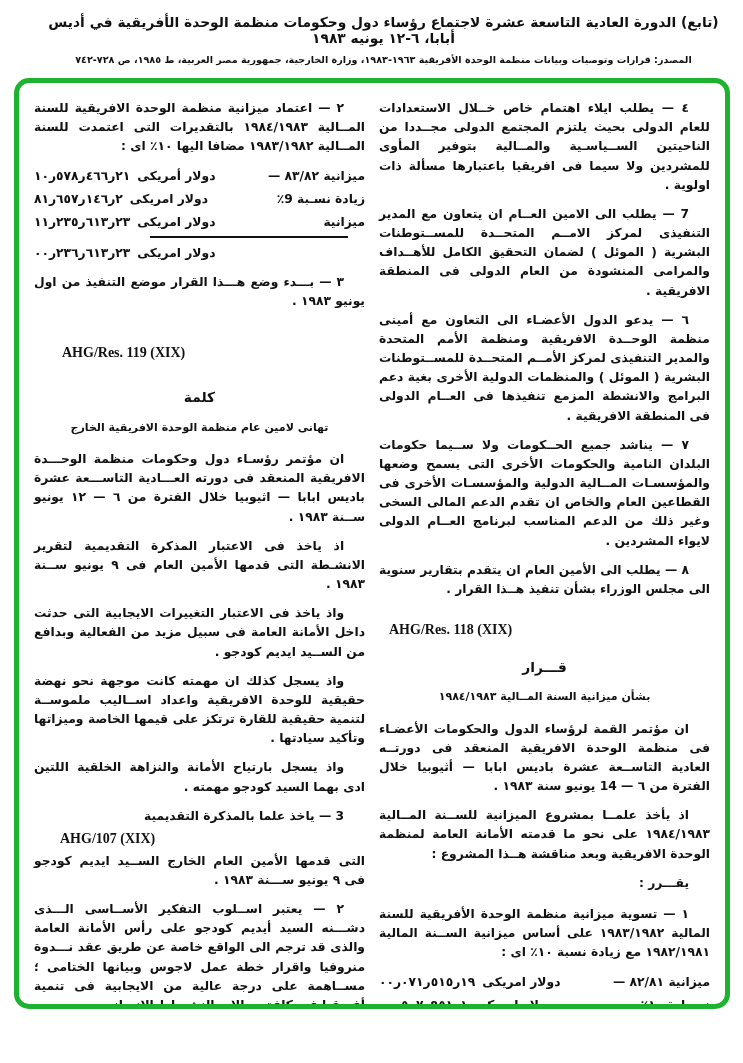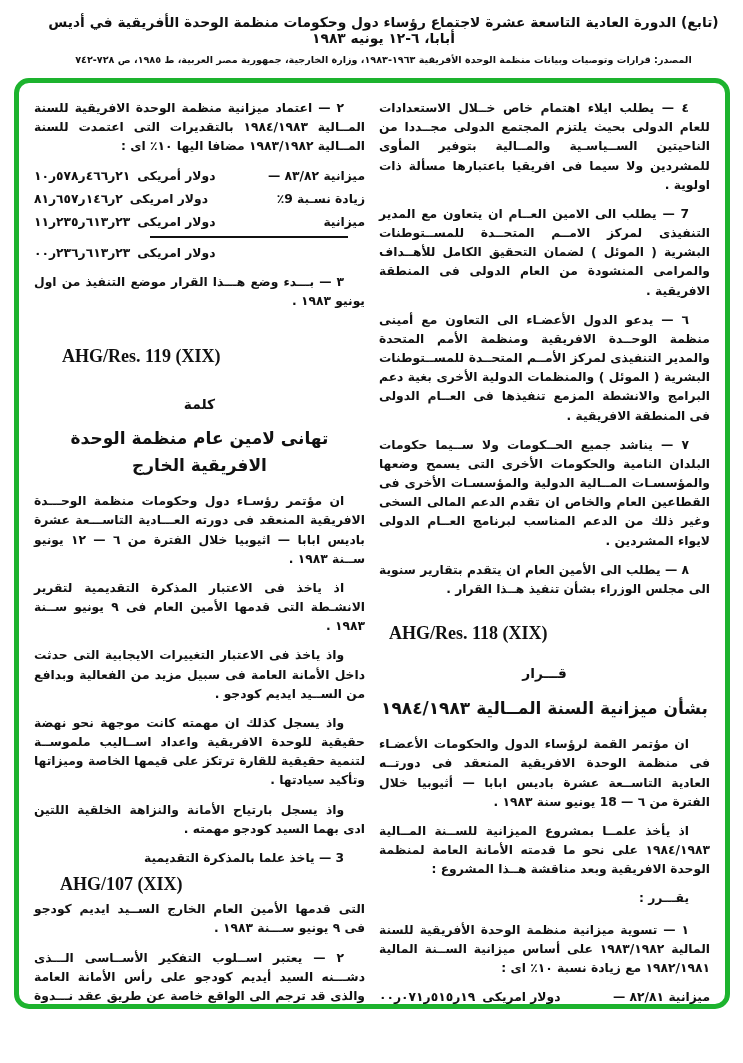--- a/index.html
+++ b/index.html
@@ -16,27 +16,27 @@
     position:absolute;left:14px;top:78px;width:716px;height:931px;box-sizing:border-box;
     border:5px solid #1db32e;border-radius:15px;padding:16px 15px 8px 15px;overflow:hidden;
     background:#ffffff;
   }
   .cols{display:flex;direction:rtl;gap:14px;height:100%;}
   .col{flex:1;direction:rtl;text-align:justify;font-size:12.3px;font-weight:700;line-height:1.56;}
   .par{margin:0 0 10px 0;text-indent:1.7em;}
   .par.cont{text-indent:0;}
   .refcode{
     direction:ltr;text-align:left;font-family:"Liberation Serif","DejaVu Serif",serif;
-    font-weight:700;font-size:18px;padding-left:10px;margin:20px 0 16px 0;
+    font-weight:700;font-size:14px;padding-left:10px;margin:20px 0 16px 0;
   }
   .refcode.deep{margin:30px 0 24px 0;padding-left:28px;}
   .refcode.inline-code{margin:2px 0 2px 0;padding-left:26px;}
   .cent{text-align:center;text-indent:0;}
   .h-title{font-size:13.8px;margin:4px 0 10px 0;}
-  .h-sub{font-size:17px;margin:0 0 14px 0;}
+  .h-sub{font-size:11px;margin:0 0 14px 0;}
   .decides{margin:4px 0 12px 0;text-indent:1.7em;}
   
   .mblock{margin:2px 0 10px 0;}
   .mrow{display:flex;direction:rtl;justify-content:space-between;align-items:baseline;margin:0 0 4px 0;}
   .mlbl{white-space:nowrap;margin-left:36px;}
   .mamt{display:inline-flex;direction:rtl;gap:7px;white-space:nowrap;}
   .mnum{direction:ltr;unicode-bidi:bidi-override;}
   .mrule{height:2px;background:#111;}
   .mrule.left-col{width:60%;margin:3px 5% 6px auto;}
   
@@ -61,21 +61,21 @@
         <p class="par">7 — يطلب الى الامين العــام ان يتعاون مع المدير التنفيذى لمركز الامــم المتحــدة للمســتوطنات البشرية ( الموئل ) لضمان التحقيق الكامل للأهــداف والمرامى المنشودة من العام الدولى فى المنطقة الافريقية .</p>
         <p class="par">٦ — يدعو الدول الأعضـاء الى التعاون مع أمينى منظمة الوحــدة الافريقية ومنظمة الأمم المتحدة والمدير التنفيذى لمركز الأمــم المتحــدة للمســتوطنات البشرية ( الموئل ) والمنظمات الدولية الأخرى بغية دعم البرامج والانشطة المزمع تنفيذها فى العــام الدولى فى المنطقة الافريقية .</p>
         <p class="par">٧ — يناشد جميع الحــكومات ولا ســيما حكومات البلدان النامية والحكومات الأخرى التى يسمح وضعها والمؤسسـات المــالية الدولية والمؤسسـات الأخرى فى القطاعين العام والخاص ان تقدم الدعم المالى السخى وغير ذلك من الدعم المناسب لبرنامج العــام الدولى لايواء المشردين .</p>
         <p class="par">٨ — يطلب الى الأمين العام ان يتقدم بتقارير سنوية الى مجلس الوزراء بشأن تنفيذ هــذا القرار .</p>
 
         <div class="refcode">AHG/Res. 118 (XIX)</div>
 
         <div class="cent h-title">قـــرار</div>
         <div class="cent h-sub">بشأن ميزانية السنة المــالية ١٩٨٤/١٩٨٣</div>
 
-        <p class="par">ان مؤتمر القمة لرؤساء الدول والحكومات الأعضـاء فى منظمة الوحدة الافريقية المنعقد فى دورتــه العادية التاســعة عشرة باديس ابابا — أثيوبيا خلال الفترة من ٦ — 18 يونيو سنة ١٩٨٣ .</p>
+        <p class="par">ان مؤتمر القمة لرؤساء الدول والحكومات الأعضـاء فى منظمة الوحدة الافريقية المنعقد فى دورتــه العادية التاســعة عشرة باديس ابابا — أثيوبيا خلال الفترة من ٦ — 14 يونيو سنة ١٩٨٣ .</p>
         <p class="par">اذ يأخذ علمــا بمشروع الميزانية للســنة المــالية ١٩٨٤/١٩٨٣ على نحو ما قدمته الأمانة العامة لمنظمة الوحدة الافريقية وبعد مناقشة هــذا المشروع :</p>
         <p class="decides">يقـــرر :</p>
         <p class="par">١ — تسوية ميزانية منظمة الوحدة الأفريقية للسنة المالية ١٩٨٣/١٩٨٢ على أساس ميزانية الســنة المالية ١٩٨٢/١٩٨١ مع زيادة نسبة ١٠٪ اى :</p>
 
         <div class="mblock">
           <div class="mrow">
             <span class="mlbl">ميزانية ٨٢/٨١ —</span>
             <span class="mamt">
               <span>دولار امريكى</span>
               <span class="mnum">٠٠ر٠٧١ر٥١٥ر١٩</span>

